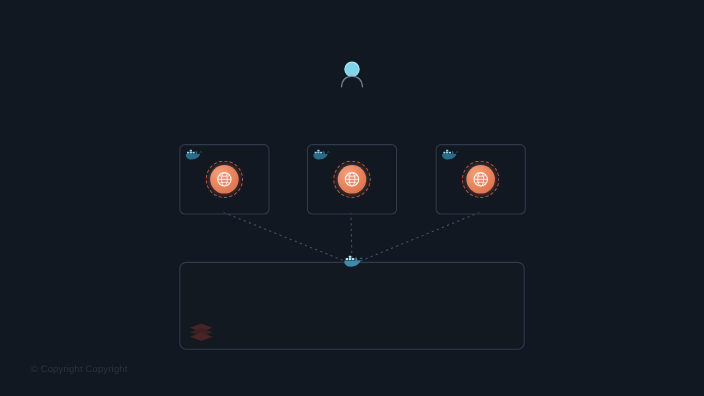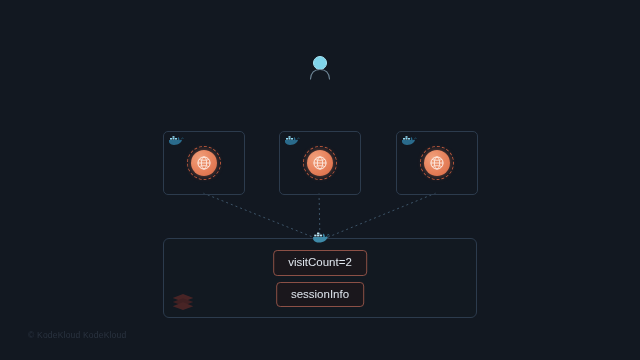--- a/index.html
+++ b/index.html
@@ -243,21 +243,17 @@
       <rect x="9" y="2.3" width="4" height="3.2" fill="#bfe8f5"></rect>
       <path d="M27 7 C29 5.5 30.5 6.2 31 7.2" fill="none" stroke="#3e8aa8" stroke-width="1.4"></path>
     </svg>
 
     <svg id="redis-logo" viewBox="0 0 32 26">
       <path d="M1 7 L16 1.5 L31 7 L16 12.5 Z" fill="#b53b30"></path>
       <path d="M1 13 L16 7.5 L31 13 L16 18.5 Z" fill="#9c2f26"></path>
       <path d="M1 19 L16 13.5 L31 19 L16 24.5 Z" fill="#b53b30"></path>
     </svg>
 
-    <div class="kv-stack">
-      <div class="kv-chip">visitCount=2</div>
-      <div class="kv-chip">sessionInfo</div>
-    </div>
-  </div>
-
-  <div class="abs" id="footer">© KodeKloud KodeKloud</div>
+  </div>
+
+  <div class="abs" id="footer">© Copyright Copyright</div>
 
 </div>
 
 </body></html>

